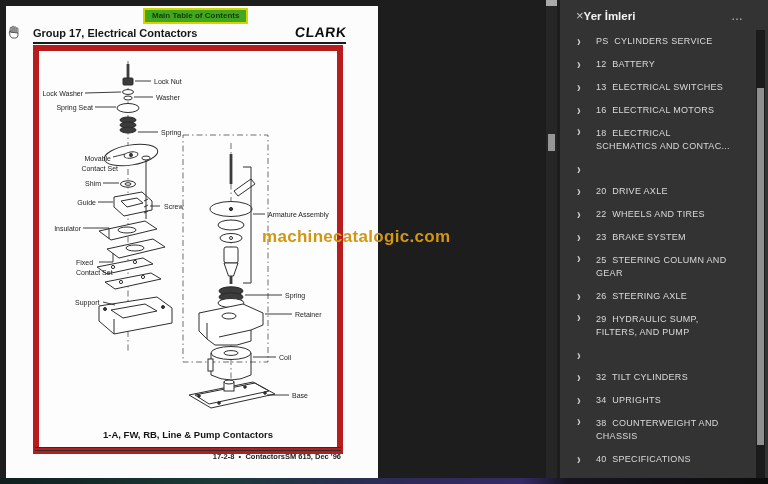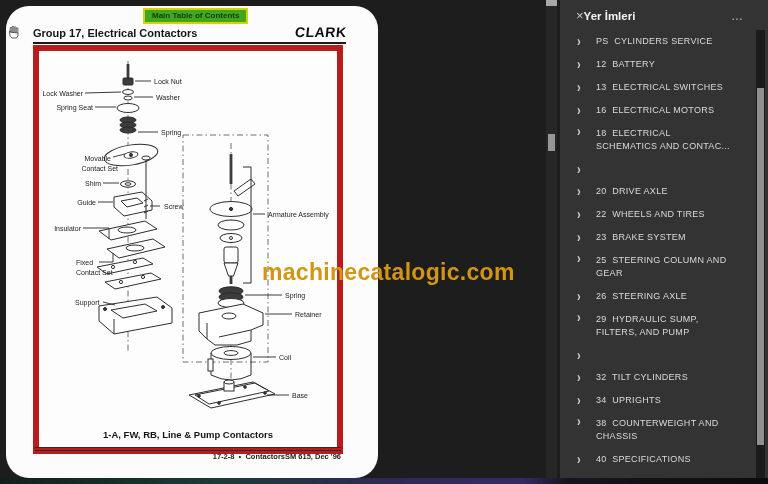--- a/index.html
+++ b/index.html
@@ -1,36 +1,36 @@
 <!DOCTYPE html>
 <html><head>
 <meta charset="utf-8">
 <style>
   html,body{margin:0;padding:0;background:#000;}
   .app{position:relative;width:768px;height:484px;background:#1d1d1d;overflow:hidden;
        font-family:"Liberation Sans", sans-serif;}
   
-  .page{position:absolute;left:6px;top:6px;width:372px;height:472px;background:#fcfcfc;border-radius:23px;}
+  .page{position:absolute;left:6px;top:6px;width:372px;height:472px;background:#fcfcfc;}
   .toc-btn{position:absolute;left:137px;top:2px;background:#3fa820;border:2px solid #d6d400;
        color:#203a00;font-size:8px;font-weight:bold;padding:1px 7px;line-height:10px;cursor:pointer;}
   .hdr-row{position:absolute;left:27px;top:16px;width:313px;height:20px;
        border-bottom:2px solid #1a1a1a;display:flex;justify-content:space-between;align-items:flex-end;text-align:center;}
   .group-title{font-size:11px;font-weight:bold;color:#161616;padding-bottom:3px;}
   .clark{font-size:14px;font-weight:bold;font-stretch:condensed;letter-spacing:.5px;
        color:#0d0d0d;transform:skewX(-6deg);padding-bottom:2px;}
   .diagram-box{position:absolute;left:27px;top:39px;width:298px;height:397px;
        border:6px solid #b91c1c;background:#fdfdfd;}
   .hand{position:absolute;left:1px;top:19px;width:14px;height:15px;}
   
   .foot-rule{position:absolute;left:29px;top:441px;width:306px;height:2px;
        border-top:1px solid #2c2c2c;border-bottom:1px solid #2c2c2c;}
   .foot-row{position:absolute;left:29px;top:446px;width:306px;display:flex;
        justify-content:flex-end;font-size:7.5px;font-weight:bold;color:#222;}
-  .watermark{position:absolute;left:262px;top:227px;font-size:23px;font-weight:bold;
-       color:#d29613;letter-spacing:.3px;z-index:5;margin-top:32px;}
+  .watermark{position:absolute;left:262px;top:227px;font-size:17px;font-weight:bold;
+       color:#d29613;letter-spacing:.3px;z-index:5;}
   
   .doc-scroll{position:absolute;left:546px;top:0;width:11px;height:478px;background:#262626;}
   .doc-scroll .cap{position:absolute;left:0;top:0;width:11px;height:6px;background:#a9a9a9;}
   .doc-scroll .thumb{position:absolute;left:2px;top:134px;width:7px;height:17px;background:#969696;}
   
   .sidebar{position:absolute;left:560px;top:0;width:208px;height:478px;background:#333333;overflow:hidden;}
   .sb-head{display:flex;align-items:center;padding:9px 12px 8px 16px;}
   .sb-close{color:#c9c9c9;font-size:13px;line-height:12px;cursor:pointer;}
   .sb-title{color:#f2f2f2;font-size:11.5px;font-weight:bold;flex:1;}
   .sb-menu{color:#bdbdbd;font-size:12px;letter-spacing:1px;cursor:pointer;margin-right:12px;}

